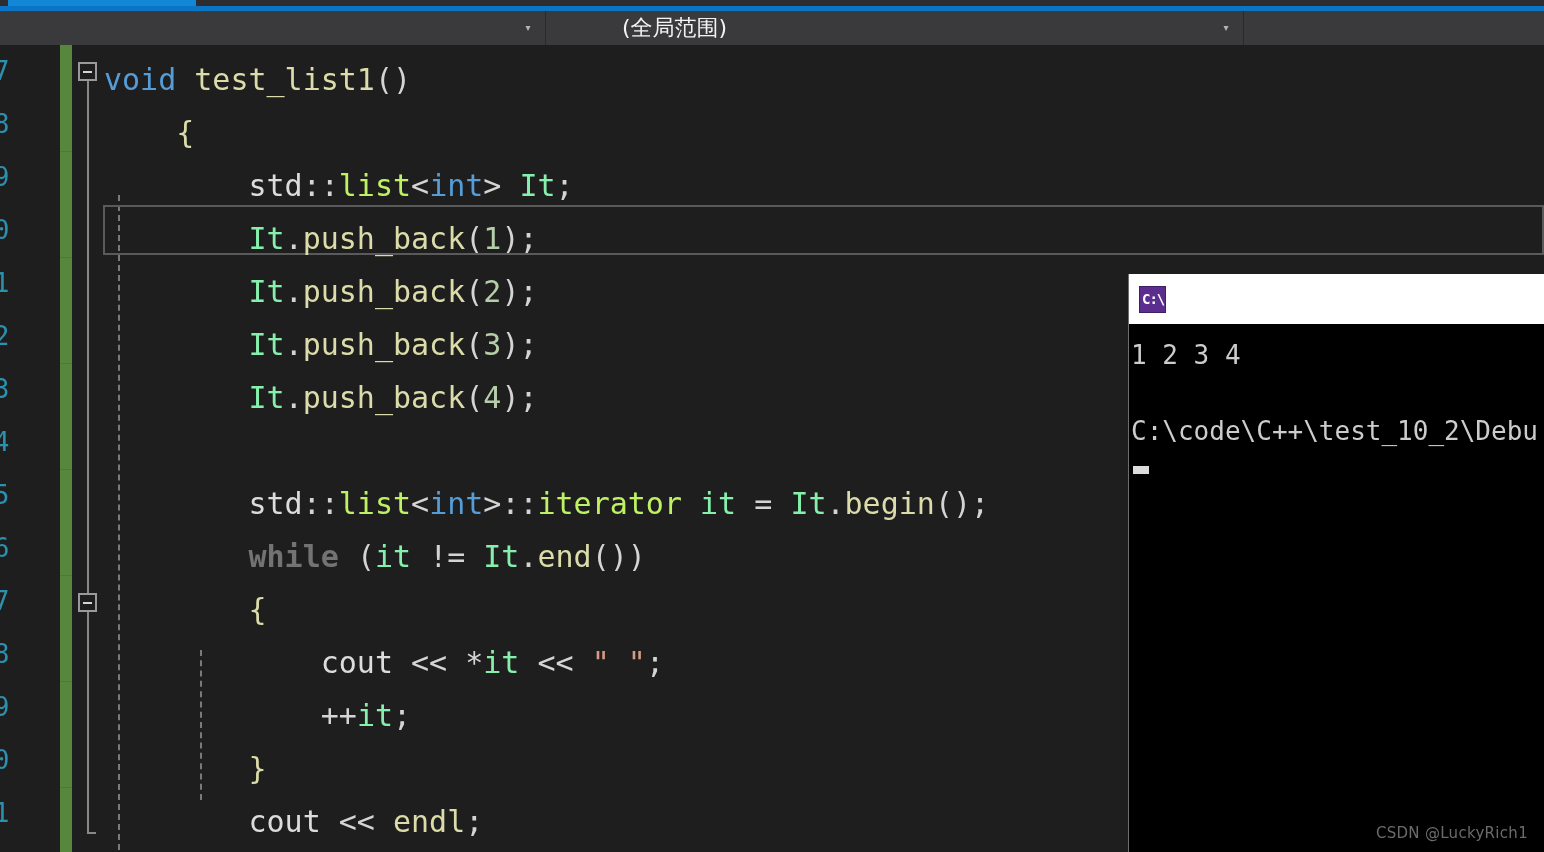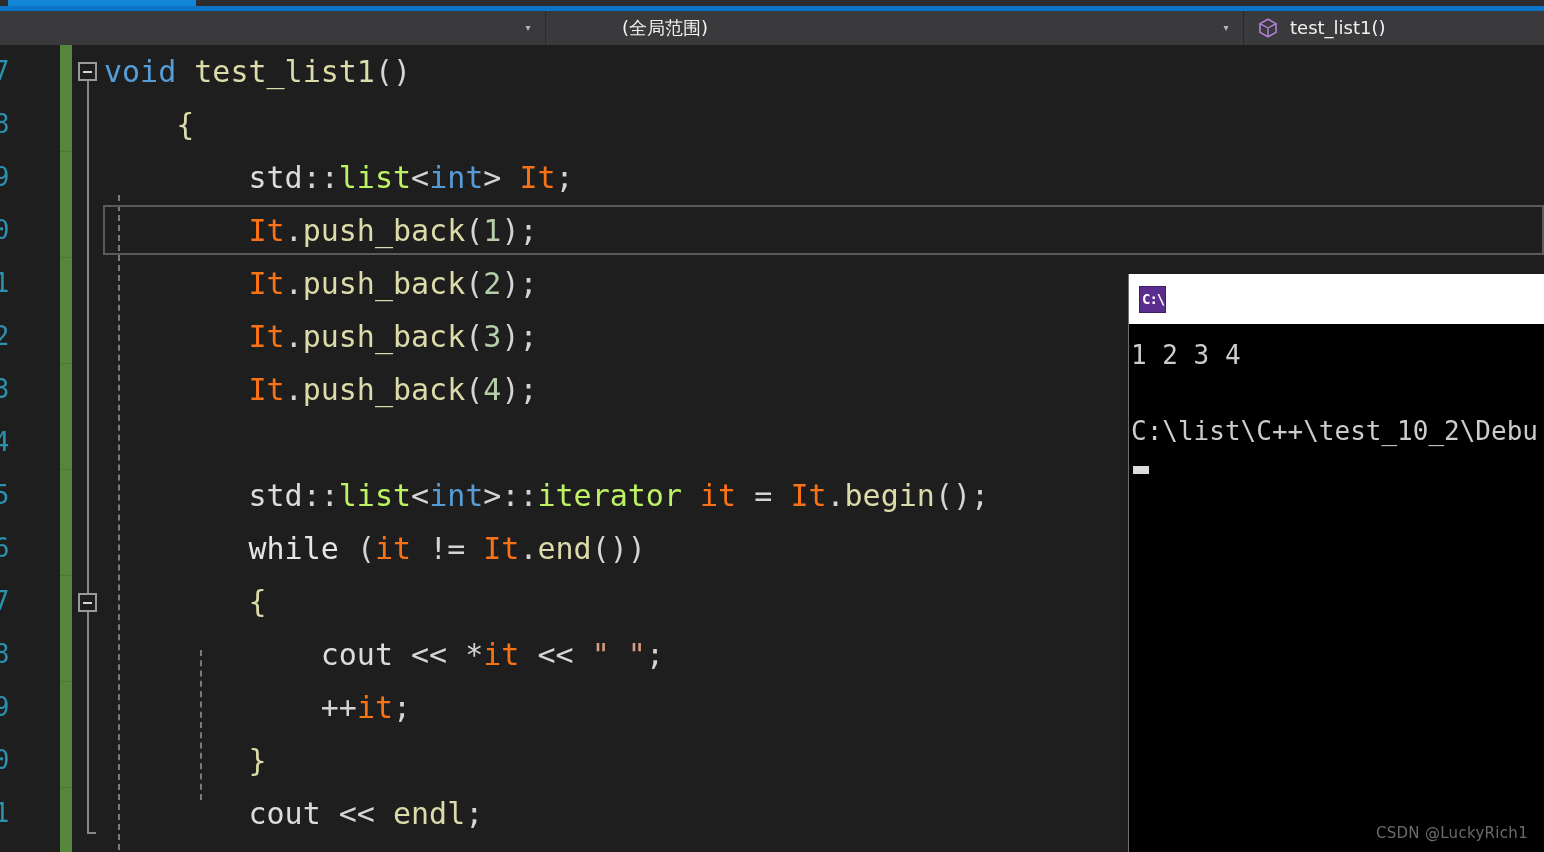--- a/index.html
+++ b/index.html
@@ -65,21 +65,21 @@
   }
   .nav-combo.c1 { width: 546px; }
   .nav-combo.c2 { width: 698px; }
   .nav-combo.c3 { width: 300px; border-right: none; padding-left: 12px; }
 
   .combo-text {
     flex: 1 1 auto;
     white-space: nowrap;
     overflow: hidden;
     color: #f2f2f2;
-    font-size: 18px;
+    font-size: 22px;
     line-height: 34px;
   }
   .nav-combo.c2 .combo-text { padding-left: 70px; }
   .combo-arrow {
     flex: 0 0 auto;
     width: 22px;
     text-align: center;
     color: #b4b4b4;
     font-size: 10px;
     line-height: 34px;
@@ -172,35 +172,35 @@
     width: 1441px;
     height: 50px;
     box-sizing: border-box;
     border: 2px solid #5a5a5a;
     pointer-events: none;
   }
 
   
   .code {
     position: absolute;
-    left: 104px; top: 0;
+    left: 104px; top: 8px;
     font-family: "DejaVu Sans Mono", monospace;
     font-size: 30px;
     line-height: 53px;
     white-space: pre;
     letter-spacing: 0px;
   }
   .code .ln { display: block; height: 53px; }
 
   
   .kw      { color: #569cd6; }  
-  .kwctl   { color: #e5e5e5; }  
+  .kwctl   { color: #737373; font-weight: bold; }  
   .fn      { color: #dcdcaa; }  
   .type    { color: #bef264; }  
-  .var     { color: #f97316; }  
+  .var     { color: #86efac; }  
   .plain   { color: #dcdcdc; }
   .num     { color: #b5cea8; }  
   .str     { color: #d69d85; }  
   .brace   { color: #dcdcaa; }
   .punc    { color: #d4d4d4; }
 
   
   .console {
     position: absolute;
     left: 1128px; top: 274px;
@@ -283,27 +283,20 @@
     <div class="nav-combo c1">
       <span class="combo-text"></span>
       <span class="combo-arrow">▾</span>
     </div>
 
     <div class="nav-combo c2">
       <span class="combo-text">(全局范围)</span>
       <span class="combo-arrow">▾</span>
     </div>
 
-    <div class="nav-combo c3">
-      <svg class="cube-icon" viewBox="0 0 24 24">
-        <path d="M12 3.2 20 7.6v8.8L12 20.8 4 16.4V7.6Z" fill="none" stroke="#b180d7" stroke-width="1.6" stroke-linejoin="round"></path>
-        <path d="M4 7.6 12 12l8-4.4M12 12v8.8" fill="none" stroke="#b180d7" stroke-width="1.4" stroke-linejoin="round"></path>
-      </svg>
-      <span class="combo-text">test_list1()</span>
-    </div>
   </div>
 
   <div class="editor">
 
     <div class="linenums" id="linenums"><div>47</div><div>48</div><div>49</div><div>50</div><div>51</div><div>52</div><div>53</div><div>54</div><div>55</div><div>56</div><div>57</div><div>58</div><div>59</div><div>60</div><div>61</div><div>62</div></div>
 
     <div class="changebar">
       <div class="changebar-seg" style="top:106px;height:53px"></div>
       <div class="changebar-seg" style="top:212px;height:53px"></div>
       <div class="changebar-seg" style="top:318px;height:53px"></div>
@@ -327,19 +320,19 @@
 
     <div class="code" id="code"><span class="ln"><span class="kw">void</span><span class="plain"> </span><span class="fn">test_list1</span><span class="punc">()</span></span><span class="ln"><span class="plain">    </span><span class="brace">{</span></span><span class="ln"><span class="plain">        </span><span class="plain">std</span><span class="punc">::</span><span class="type">list</span><span class="punc">&lt;</span><span class="kw">int</span><span class="punc">&gt; </span><span class="var">It</span><span class="punc">;</span></span><span class="ln"><span class="plain">        </span><span class="var">It</span><span class="punc">.</span><span class="fn">push_back</span><span class="punc">(</span><span class="num">1</span><span class="punc">);</span></span><span class="ln"><span class="plain">        </span><span class="var">It</span><span class="punc">.</span><span class="fn">push_back</span><span class="punc">(</span><span class="num">2</span><span class="punc">);</span></span><span class="ln"><span class="plain">        </span><span class="var">It</span><span class="punc">.</span><span class="fn">push_back</span><span class="punc">(</span><span class="num">3</span><span class="punc">);</span></span><span class="ln"><span class="plain">        </span><span class="var">It</span><span class="punc">.</span><span class="fn">push_back</span><span class="punc">(</span><span class="num">4</span><span class="punc">);</span></span><span class="ln"> </span><span class="ln"><span class="plain">        </span><span class="plain">std</span><span class="punc">::</span><span class="type">list</span><span class="punc">&lt;</span><span class="kw">int</span><span class="punc">&gt;</span><span class="punc">::</span><span class="type">iterator</span><span class="plain"> </span><span class="var">it</span><span class="plain"> </span><span class="punc">=</span><span class="plain"> </span><span class="var">It</span><span class="punc">.</span><span class="fn">begin</span><span class="punc">();</span></span><span class="ln"><span class="plain">        </span><span class="kwctl">while</span><span class="plain"> </span><span class="punc">(</span><span class="var">it</span><span class="plain"> </span><span class="punc">!=</span><span class="plain"> </span><span class="var">It</span><span class="punc">.</span><span class="fn">end</span><span class="punc">())</span></span><span class="ln"><span class="plain">        </span><span class="brace">{</span></span><span class="ln"><span class="plain">            </span><span class="plain">cout</span><span class="plain"> </span><span class="punc">&lt;&lt;</span><span class="plain"> </span><span class="punc">*</span><span class="var">it</span><span class="plain"> </span><span class="punc">&lt;&lt;</span><span class="plain"> </span><span class="str">" "</span><span class="punc">;</span></span><span class="ln"><span class="plain">            </span><span class="punc">++</span><span class="var">it</span><span class="punc">;</span></span><span class="ln"><span class="plain">        </span><span class="brace">}</span></span><span class="ln"><span class="plain">        </span><span class="plain">cout</span><span class="plain"> </span><span class="punc">&lt;&lt;</span><span class="plain"> </span><span class="fn">endl</span><span class="punc">;</span></span></div>
   </div>
 
   <div class="console">
     <div class="console-title">
       <div class="console-app-icon">
         <span>C:\</span>
       </div>
     </div>
-    <div class="console-body" id="console-body"><div>1 2 3 4</div><div> </div><div>C:\list\C++\test_10_2\Debu</div></div>
+    <div class="console-body" id="console-body"><div>1 2 3 4</div><div> </div><div>C:\code\C++\test_10_2\Debu</div></div>
     <div class="console-caret"></div>
   </div>
 
   <div class="watermark">CSDN @LuckyRich1</div>
 
 </div>
 
 </body></html>

